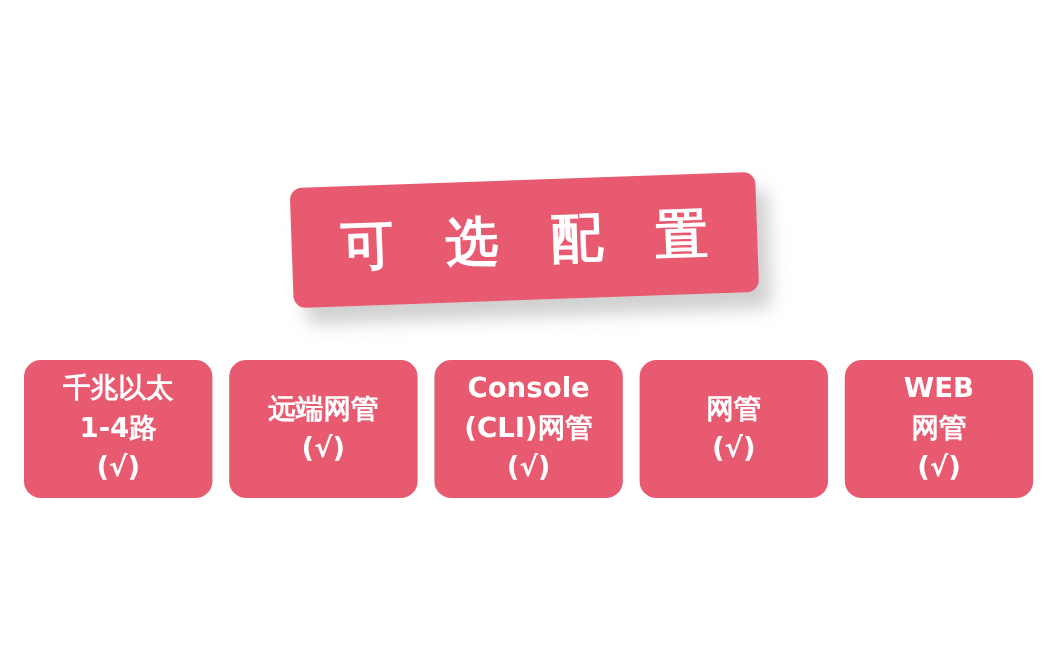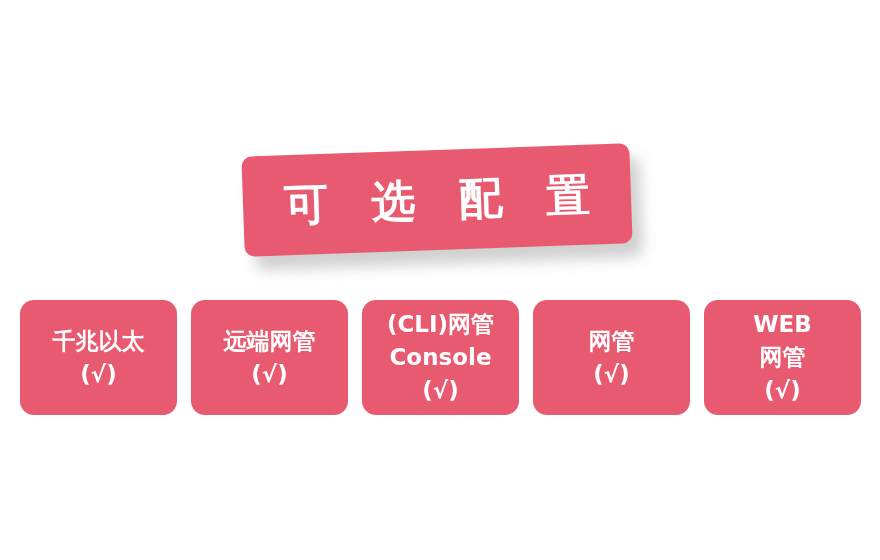--- a/index.html
+++ b/index.html
@@ -76,31 +76,32 @@
 <div class="stage">
 
   <div class="banner">
     <span class="banner-title">可 选 配 置</span>
   </div>
 
   <div class="cards">
 
     <div class="card">
       <span class="card-line">千兆以太</span>
+      <span class="card-line">1-4路</span>
       <span class="card-line">(√)</span>
     </div>
 
     <div class="card">
       <span class="card-line">远端网管</span>
       <span class="card-line">(√)</span>
     </div>
 
     <div class="card">
+      <span class="card-line">Console</span>
       <span class="card-line">(CLI)网管</span>
-      <span class="card-line">Console</span>
       <span class="card-line">(√)</span>
     </div>
 
     <div class="card">
       <span class="card-line">网管</span>
       <span class="card-line">(√)</span>
     </div>
 
     <div class="card">
       <span class="card-line">WEB</span>

